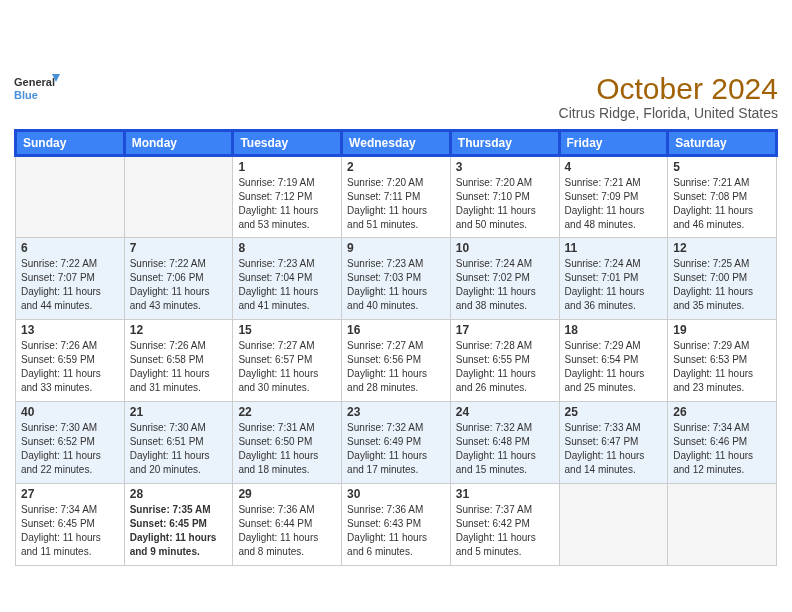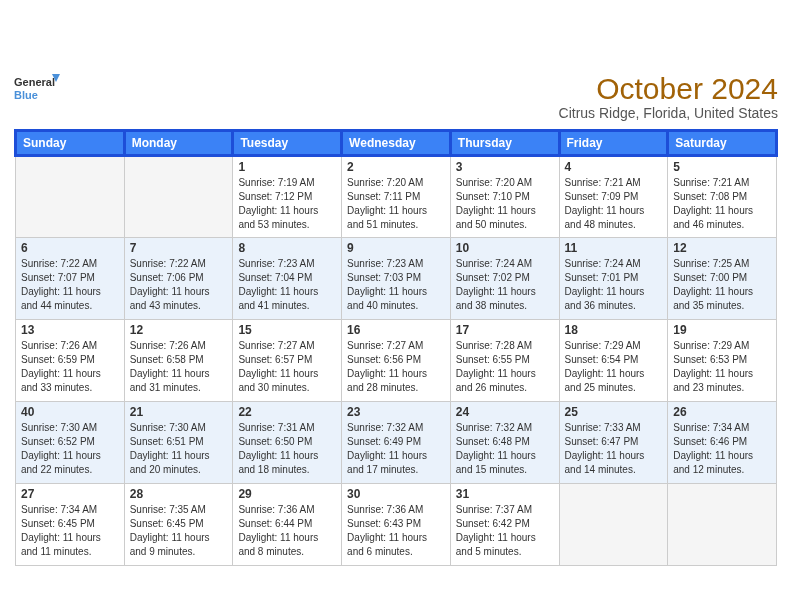--- a/index.html
+++ b/index.html
@@ -286,21 +286,21 @@
         </tr>
         <tr class="row-normal">
           <td>
             <div class="day-number">27</div>
             <div class="day-info" style="white-space: pre-line;">Sunrise: 7:34 AM
 Sunset: 6:45 PM
 Daylight: 11 hours and 11 minutes.</div>
           </td>
           <td>
             <div class="day-number">28</div>
-            <div class="day-info" style="white-space: pre-line;">Sunrise: 7:35 AM
+            <div class="day-info" style="white-space: pre-line; font-weight: bold;">Sunrise: 7:35 AM
 Sunset: 6:45 PM
 Daylight: 11 hours and 9 minutes.</div>
           </td>
           <td>
             <div class="day-number">29</div>
             <div class="day-info" style="white-space: pre-line;">Sunrise: 7:36 AM
 Sunset: 6:44 PM
 Daylight: 11 hours and 8 minutes.</div>
           </td>
           <td>

